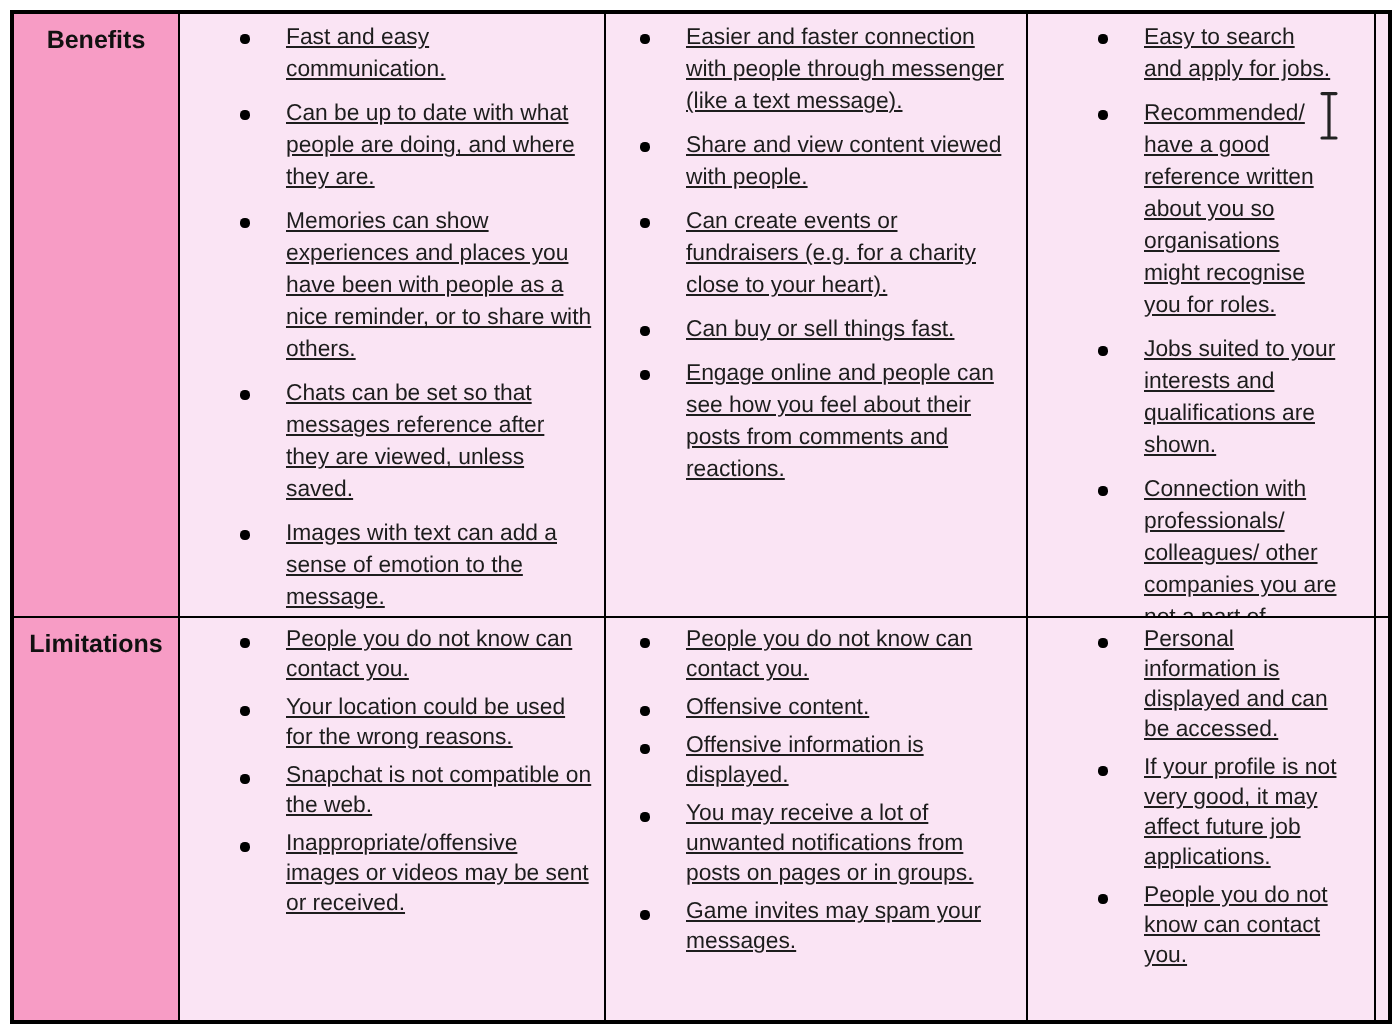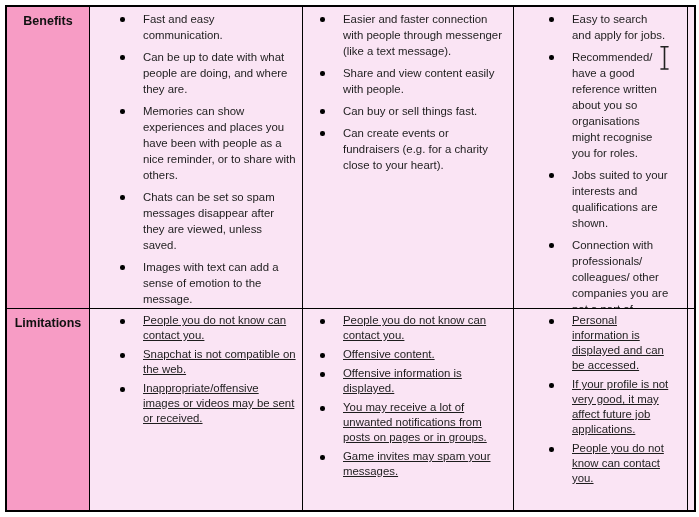--- a/index.html
+++ b/index.html
@@ -49,21 +49,21 @@
     color: var(--text, #1d1d1d);
     font-size: 11.4px;
   }
   .c0 ul.blist { margin-left: 29px; }
   .c1 ul.blist { margin-left: 16px; }
   .c2 ul.blist { margin-left: 34px; }
   ul.blist li {
     position: relative;
     padding-left: 24px;
   }
-  .rowtop ul.blist li { line-height: 16px; margin-bottom: 6px; }
+  .rowtop ul.blist li { line-height: 16px; margin-bottom: 6px; text-decoration: underline; }
   .rowbot ul.blist li { line-height: 15px; margin-bottom: 4px; text-decoration: underline; }
   ul.blist li:last-child { margin-bottom: 0; }
   ul.blist li::before {
     content: "";
     position: absolute;
     left: 1px; top: 6px;
     width: 4.5px; height: 4.5px;
     border-radius: 50%;
     background: #000;
   }
@@ -83,48 +83,50 @@
   <div class="table">
 
     <div class="cell hdr rowtop">
       <span class="lbl">Benefits</span>
     </div>
     <div class="cell rowtop c0">
       <ul class="blist">
           <li>Fast and easy communication.</li>
           <li>Can be up to date with what people are doing, and where they are.</li>
           <li>Memories can show experiences and places you have been with people as a nice reminder, or to share with others.</li>
-          <li>Chats can be set so spam messages disappear after they are viewed, unless saved.</li>
+          <li>Chats can be set so that messages reference after they are viewed, unless saved.</li>
           <li>Images with text can add a sense of emotion to the message.</li>
         </ul>
     </div>
     <div class="cell rowtop c1">
       <ul class="blist">
           <li>Easier and faster connection with people through messenger (like a text message).</li>
-          <li>Share and view content easily with people.</li>
+          <li>Share and view content viewed with people.</li>
+          <li>Can create events or fundraisers (e.g. for a charity close to your heart).</li>
           <li>Can buy or sell things fast.</li>
-          <li>Can create events or fundraisers (e.g. for a charity close to your heart).</li>
+          <li>Engage online and people can see how you feel about their posts from comments and reactions.</li>
         </ul>
     </div>
     <div class="cell rowtop c2 last">
       <ul class="blist">
           <li>Easy to search and apply for jobs.</li>
           <li>Recommended/ have a good reference written about you so organisations might recognise you for roles.</li>
           <li>Jobs suited to your interests and qualifications are shown.</li>
           <li>Connection with professionals/ colleagues/ other companies you are not a part of.</li>
         </ul>
     </div>
     <div class="cell rowtop sliver"></div>
 
     <div class="cell hdr rowbot">
       <span class="lbl">Limitations</span>
     </div>
     <div class="cell rowbot c0">
       <ul class="blist">
           <li>People you do not know can contact you.</li>
+          <li>Your location could be used for the wrong reasons.</li>
           <li>Snapchat is not compatible on the web.</li>
           <li>Inappropriate/offensive images or videos may be sent or received.</li>
         </ul>
     </div>
     <div class="cell rowbot c1">
       <ul class="blist">
           <li>People you do not know can contact you.</li>
           <li>Offensive content.</li>
           <li>Offensive information is displayed.</li>
           <li>You may receive a lot of unwanted notifications from posts on pages or in groups.</li>

